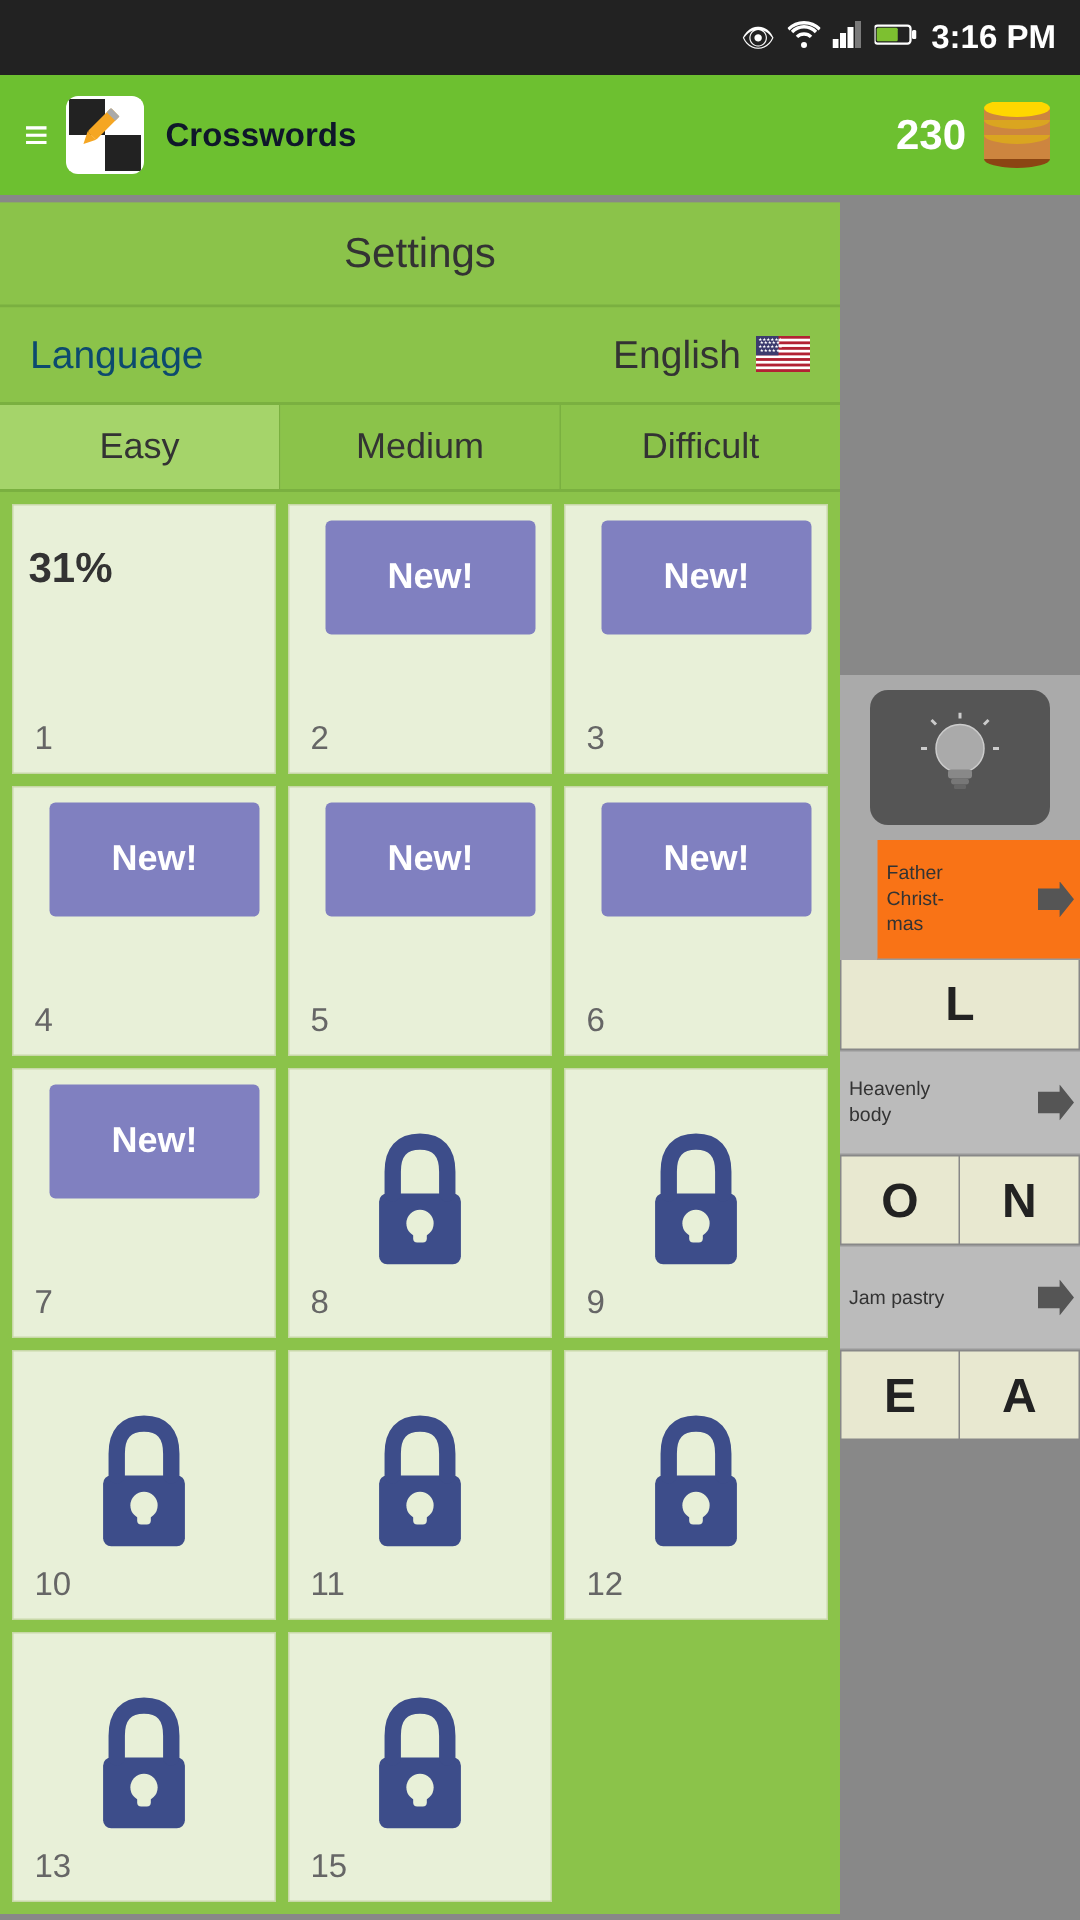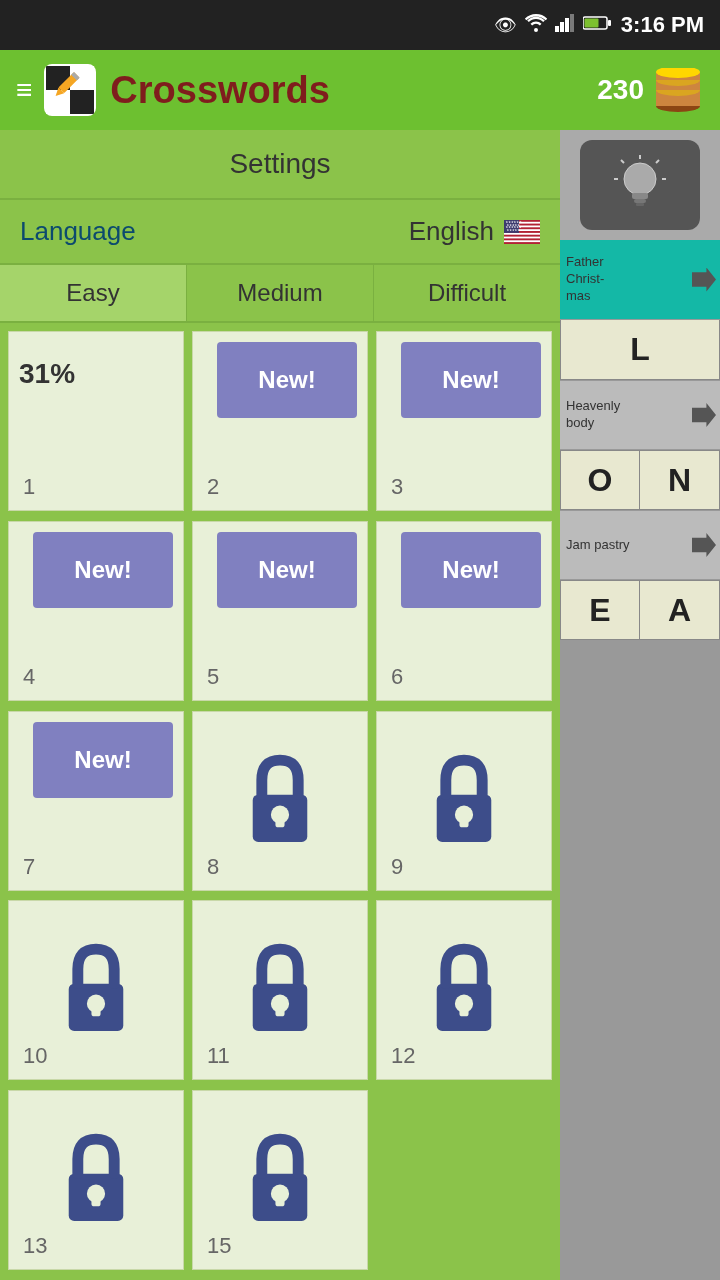--- a/index.html
+++ b/index.html
@@ -62,22 +62,22 @@
       height: 52px;
       background: white;
       border-radius: 8px;
       display: flex;
       align-items: center;
       justify-content: center;
       margin-right: 14px;
       overflow: hidden;
     }
     #app-header .app-title {
-      font-size: 38px;
-      color: #7f1d1d;
+      font-size: 22px;
+      color: #0f172a;
       font-weight: bold;
       flex: 1;
     }
     #app-header .coins {
       display: flex;
       align-items: center;
       gap: 8px;
     }
     #app-header .coins-count {
       font-size: 28px;
@@ -92,20 +92,21 @@
     .coins-icon svg {
       width: 52px;
       height: 44px;
     }
 
     
     #main-layout {
       display: flex;
       width: 720px;
       height: 1150px; 
+      align-items: center;
     }
 
     
     #settings-panel {
       width: 560px;
       background: #8bc34a;
       display: flex;
       flex-direction: column;
       overflow: hidden;
     }
@@ -503,21 +504,21 @@
         <rect x="26" y="48" width="8" height="3" rx="1" fill="#666"></rect>
 
         <line x1="30" y1="4" x2="30" y2="0" stroke="#ccc" stroke-width="2"></line>
         <line x1="46" y1="8" x2="49" y2="5" stroke="#ccc" stroke-width="2"></line>
         <line x1="52" y1="24" x2="56" y2="24" stroke="#ccc" stroke-width="2"></line>
         <line x1="14" y1="8" x2="11" y2="5" stroke="#ccc" stroke-width="2"></line>
         <line x1="8" y1="24" x2="4" y2="24" stroke="#ccc" stroke-width="2"></line>
       </svg>
     </div>
 
-    <div style="background:#14b8a6; border-bottom:1px solid #999; min-height:80px; display:flex; align-items:center; padding:4px; position:relative;">
+    <div style="background:#f97316; border-bottom:1px solid #999; min-height:80px; display:flex; align-items:center; padding:4px; position:relative;margin-left:25px;">
       <span style="font-size:13px; color:#333; flex:1; line-height:1.3; padding:2px 2px;">Father<br>Christ-<br>mas</span>
       <div style="width:24px; height:24px; background:#555; clip-path:polygon(0 20%, 60% 20%, 60% 0, 100% 50%, 60% 100%, 60% 80%, 0 80%);"></div>
     </div>
 
     <div style="background:#e8e8d0; border:1px solid #888; width:100%; height:60px; display:flex; align-items:center; justify-content:center; font-size:32px; font-weight:bold; color:#222; border-top:none;">L</div>
 
     <div style="background:#bbb; border-bottom:1px solid #999; border-top:1px solid #999; min-height:70px; display:flex; align-items:center; padding:4px;">
       <span style="font-size:13px; color:#333; flex:1; line-height:1.3; padding:2px;">Heavenly<br>body</span>
       <div style="width:24px; height:24px; background:#555; clip-path:polygon(0 20%, 60% 20%, 60% 0, 100% 50%, 60% 100%, 60% 80%, 0 80%);"></div>
     </div>

